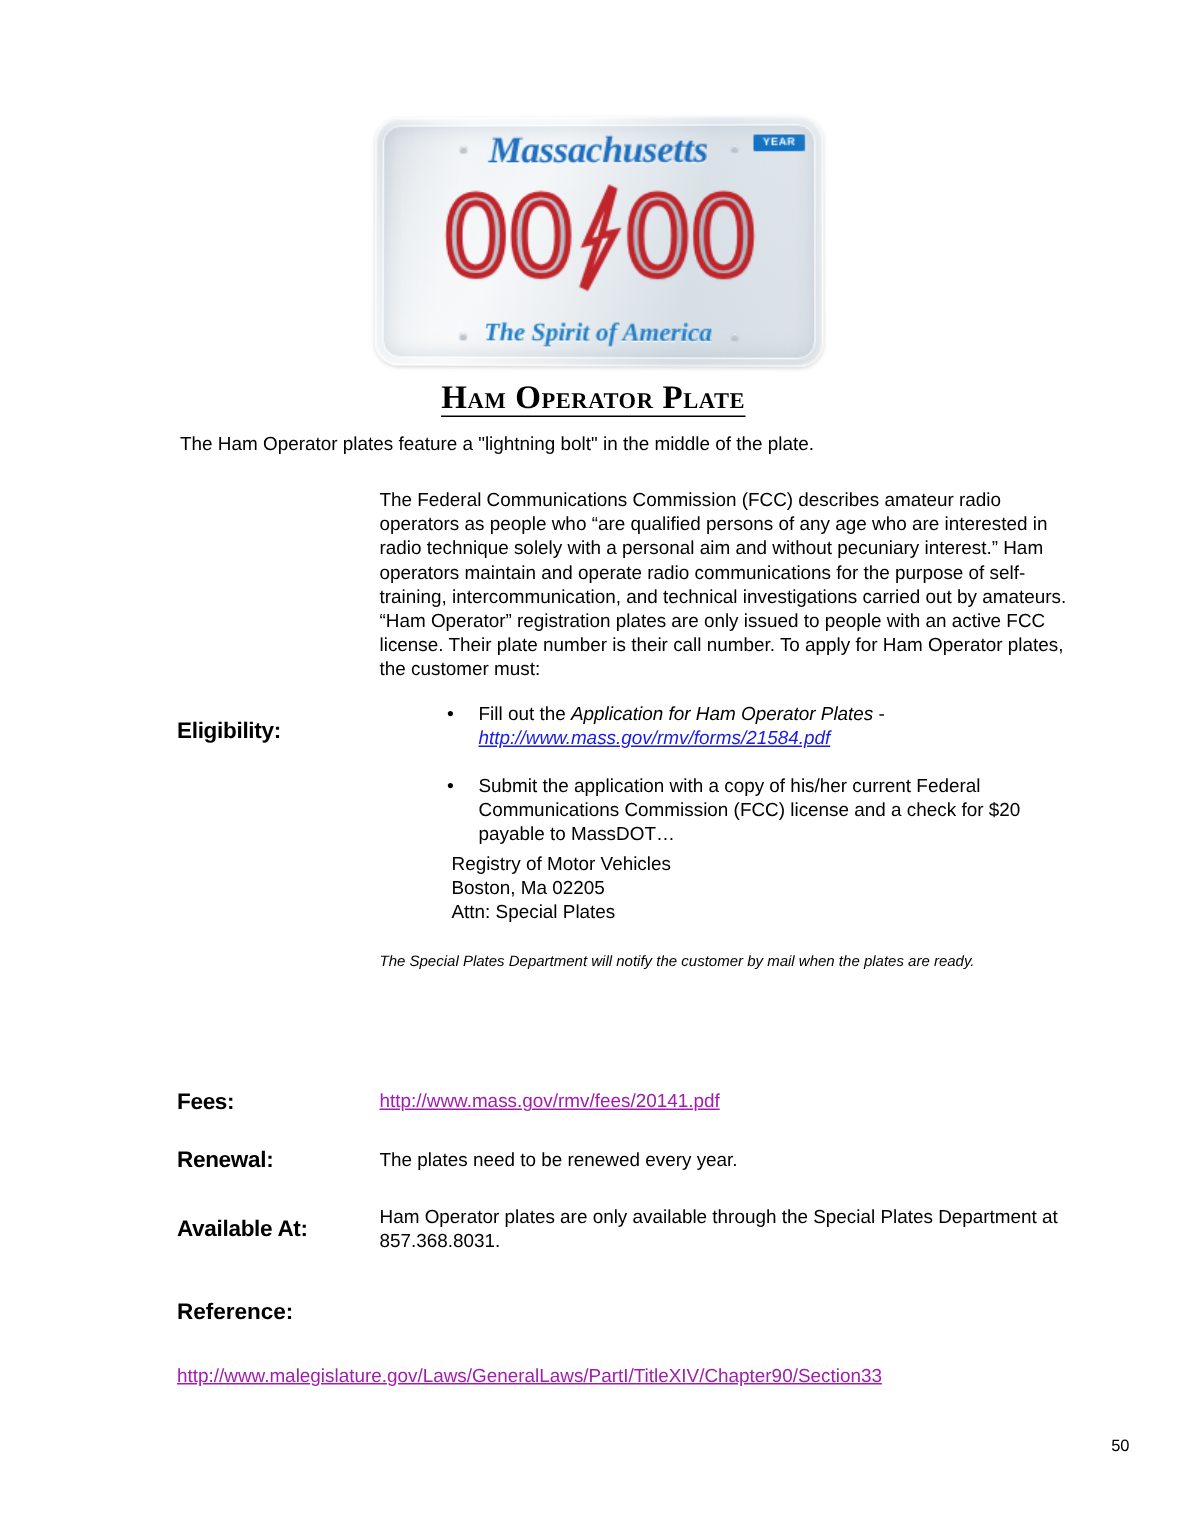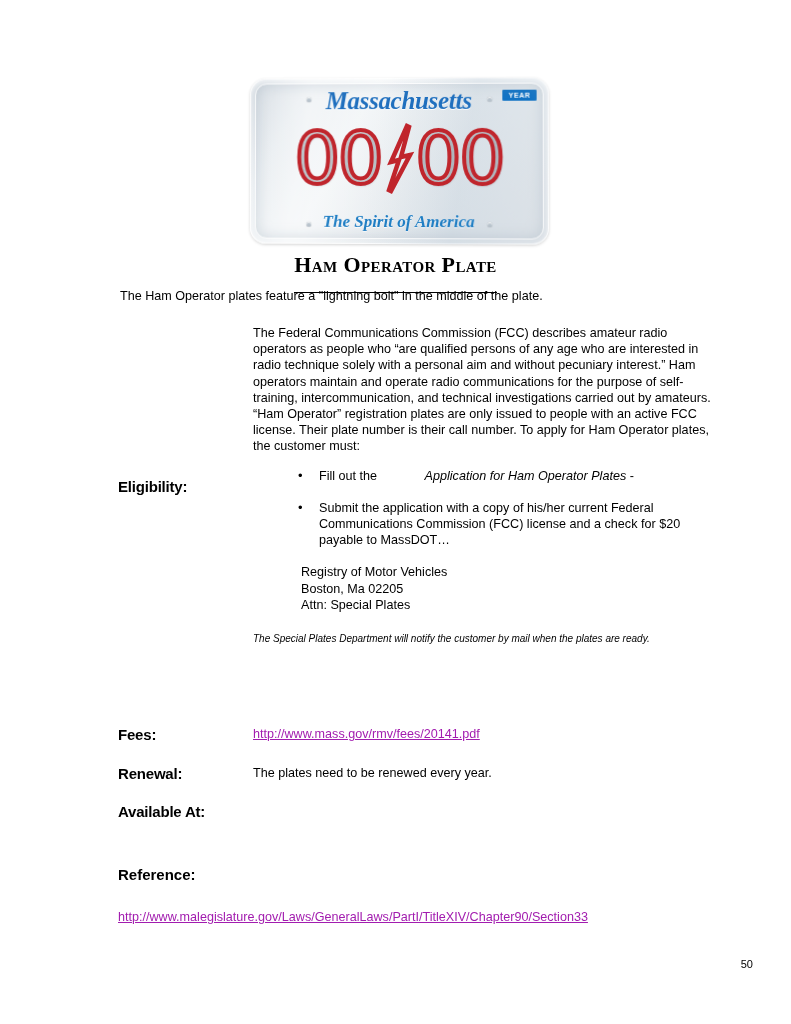--- a/index.html
+++ b/index.html
@@ -153,21 +153,21 @@
     top: 252px;
     text-align: center;
   }
   .doc-title span {
     font-family: "Liberation Serif", serif;
     font-size: 22px;
     font-weight: bold;
     font-variant: small-caps;
     letter-spacing: 0.4px;
     border-bottom: 1.6px solid #000;
-    padding-bottom: 15px;
+    padding-bottom: 0;
   }
 
   
   .intro {
     position: absolute;
     left: 120px;
     top: 288px;
     width: 600px;
     font-size: 12.6px;
     line-height: 16px;
@@ -208,35 +208,35 @@
     line-height: 16.2px;
   }
   .bullets li:last-child { margin-bottom: 0; }
   .bullets li .bullet-dot {
     position: absolute;
     left: 45px;
     top: 0px;
     font-size: 13px;
     line-height: 16.2px;
   }
-  .ital { font-style: italic; margin-left: 44px; }
+  .ital { font-style: italic; }
 
   a.link,
   .link {
     color: #a21caf;
     text-decoration: underline;
   }
   .link-ital {
     color: #1a1ae8;
     text-decoration: underline;
     font-style: italic;
   }
 
   .address {
-    margin-top: 16px;
+    margin-top: 3px;
     padding-left: 48px;
     font-size: 12.6px;
     line-height: 16.2px;
   }
   .closing {
     margin-top: 18px;
     font-size: 10px;
     line-height: 16.2px;
     font-style: italic;
   }
@@ -305,20 +305,21 @@
 
   <div class="section" id="sec-eligibility">
     <div class="sec-label">Eligibility:</div>
     <div class="sec-body">
       <div>The Federal Communications Commission (FCC) describes amateur radio operators as people who “are qualified persons of any age who are interested in radio technique solely with a personal aim and without pecuniary interest.” Ham operators maintain and operate radio communications for the purpose of self-training, intercommunication, and technical investigations carried out by amateurs. “Ham Operator” registration plates are only issued to people with an active FCC license. Their plate number is their call number. To apply for Ham Operator plates, the customer must:</div>
 
       <ul class="bullets">
         <li>
           <span class="bullet-dot">•</span>
           <span>Fill out the </span><span class="ital">Application for Ham Operator Plates</span><span> -</span><br>
+          <span class="link-ital">http://www.mass.gov/rmv/forms/21584.pdf</span>
         </li>
         <li>
           <span class="bullet-dot">•</span>
           <span>Submit the application with a copy of his/her current Federal Communications Commission (FCC) license and a check for $20 payable to MassDOT…</span>
         </li>
       </ul>
 
       <div class="address">
         <div>Registry of Motor Vehicles</div>
         <div>Boston, Ma 02205</div>
@@ -336,20 +337,21 @@
     </div>
   </div>
 
   <div class="section" id="sec-renewal">
     <div class="sec-label">Renewal:</div>
     <div class="sec-body">The plates need to be renewed every year.</div>
   </div>
 
   <div class="section" id="sec-available">
     <div class="sec-label">Available At:</div>
+    <div class="sec-body">Ham Operator plates are only available through the Special Plates Department at 857.368.8031.</div>
   </div>
 
   <div class="reference-label">Reference:</div>
   <div class="reference-link">
     <span class="link">http://www.malegislature.gov/Laws/GeneralLaws/PartI/TitleXIV/Chapter90/Section33</span>
   </div>
 
   <div class="page-number">50</div>
 
 </div>

